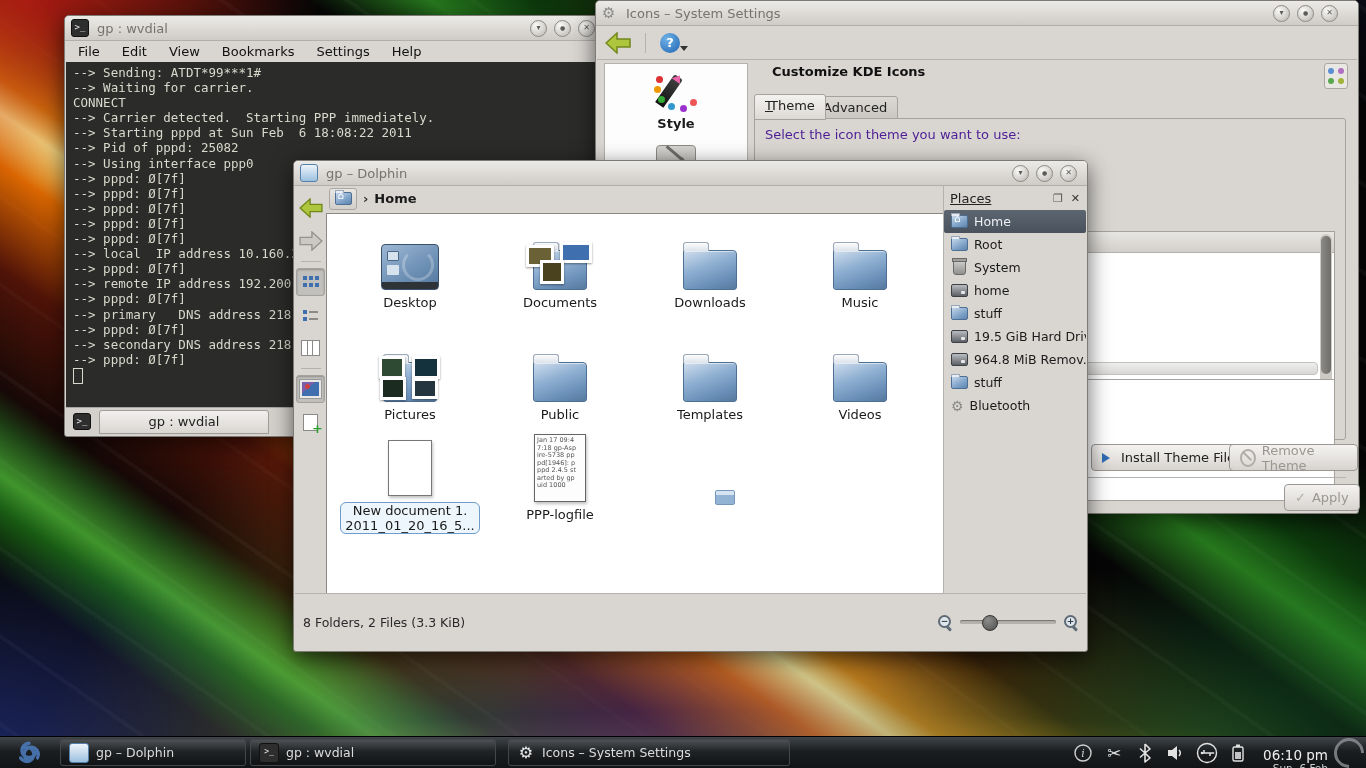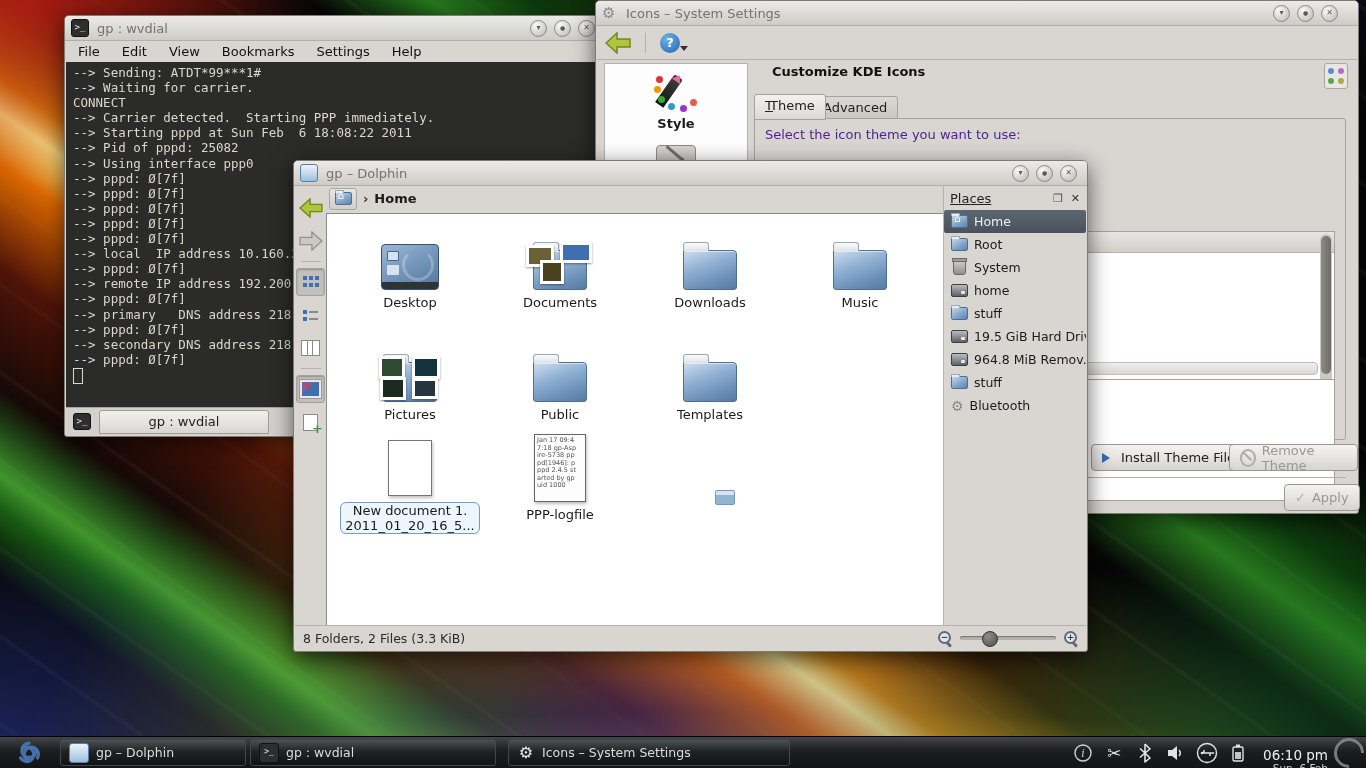--- a/index.html
+++ b/index.html
@@ -120,21 +120,21 @@
   .fsm{width:15px;height:11px;border-radius:1px 2px 2px 2px;position:relative;flex:0 0 auto;
        background:linear-gradient(150deg,#c4d6ea,#7fa3c8 60%,#5f84ad);border:1px solid #4e6f94;}
   .fsm::before{content:"";position:absolute;top:-3px;left:-1px;width:7px;height:2px;background:#e8edf3;border:1px solid #9aa8b8;border-bottom:none;border-radius:1px 1px 0 0;}
   .fsm.homeic::after{content:"⌂";position:absolute;left:2px;top:-3px;color:#fff;font-size:10px;}
   .trashic{width:11px;height:13px;margin:0 2px;background:linear-gradient(#cfcfcd,#8f8f8d);border:1px solid #6a6a68;border-radius:1px 1px 3px 3px;position:relative;flex:0 0 auto;}
   .trashic::before{content:"";position:absolute;top:-3px;left:-2px;right:-2px;height:2px;background:#9f9f9d;border:1px solid #6a6a68;}
   .driveic{width:15px;height:11px;border-radius:2px;background:linear-gradient(#b9bdc2,#5d6166);border:1px solid #3c4044;position:relative;flex:0 0 auto;}
   .driveic::after{content:"";position:absolute;right:2px;bottom:2px;width:4px;height:3px;background:#e8e8e8;border-radius:1px;}
   .gearsm{color:#8a8a88;font-size:14px;line-height:14px;flex:0 0 auto;}
   .statusbar{position:absolute;left:1px;right:1px;bottom:1px;height:24px;background:#d9d6d2;border-top:1px solid #b5b2ae;
-             display:flex;align-items:center;padding:0 8px;color:#2a2a2a;font-size:12.5px;}
+             display:flex;align-items:center;padding:16px 8px;color:#2a2a2a;font-size:12.5px;}
   .zoomctl{margin-left:auto;display:flex;align-items:center;gap:8px;}
   .mag{width:14px;height:14px;position:relative;}
   .mag .lens{position:absolute;left:0;top:0;width:9px;height:9px;border:2px solid #5f6b76;border-radius:50%;background:#dfe6ec;
              font-size:9px;line-height:9px;text-align:center;color:#33404c;font-weight:bold;}
   .mag::after{content:"";position:absolute;right:0px;bottom:0px;width:6px;height:2.5px;background:#5f6b76;transform:rotate(45deg);border-radius:1px;}
   .sltrack{width:96px;height:4px;background:#b4b1ad;border-radius:2px;box-shadow:inset 0 1px 1px rgba(0,0,0,.35);position:relative;}
   .slhandle{position:absolute;top:-5px;left:22px;width:14px;height:14px;border-radius:50%;
             background:radial-gradient(circle at 35% 30%,#8d8d8b,#4f4f4d);border:1px solid #333;}
   .strayic{position:absolute;width:18px;height:13px;border-radius:2px;background:linear-gradient(#cfe0f0 0 4px,#7fa6cd 4px);border:1px solid #5f85ad;opacity:.85;}
   
@@ -401,20 +401,26 @@
             <div class="folder"></div>
           </div>
         <div class="flabel">Public</div>
       </div>
       <div class="fcell" style="left:305px;top:118px;text-align:right;">
         <div class="icwrap">
             <div class="folder"></div>
           </div>
         <div class="flabel">Templates</div>
       </div>
+      <div class="fcell" style="left:455px;top:118px;">
+        <div class="icwrap">
+            <div class="folder"></div>
+          </div>
+        <div class="flabel">Videos</div>
+      </div>
 
       <div class="fcell" style="left:5px;top:220px;">
         <div class="icwrap" style="height:62px;">
             <div class="pageic"></div>
           </div>
         <div class="sel-label" style="margin-top:6px;">
           <div>New document 1.</div>
           <div>2011_01_20_16_5...</div>
         </div>
       </div>

